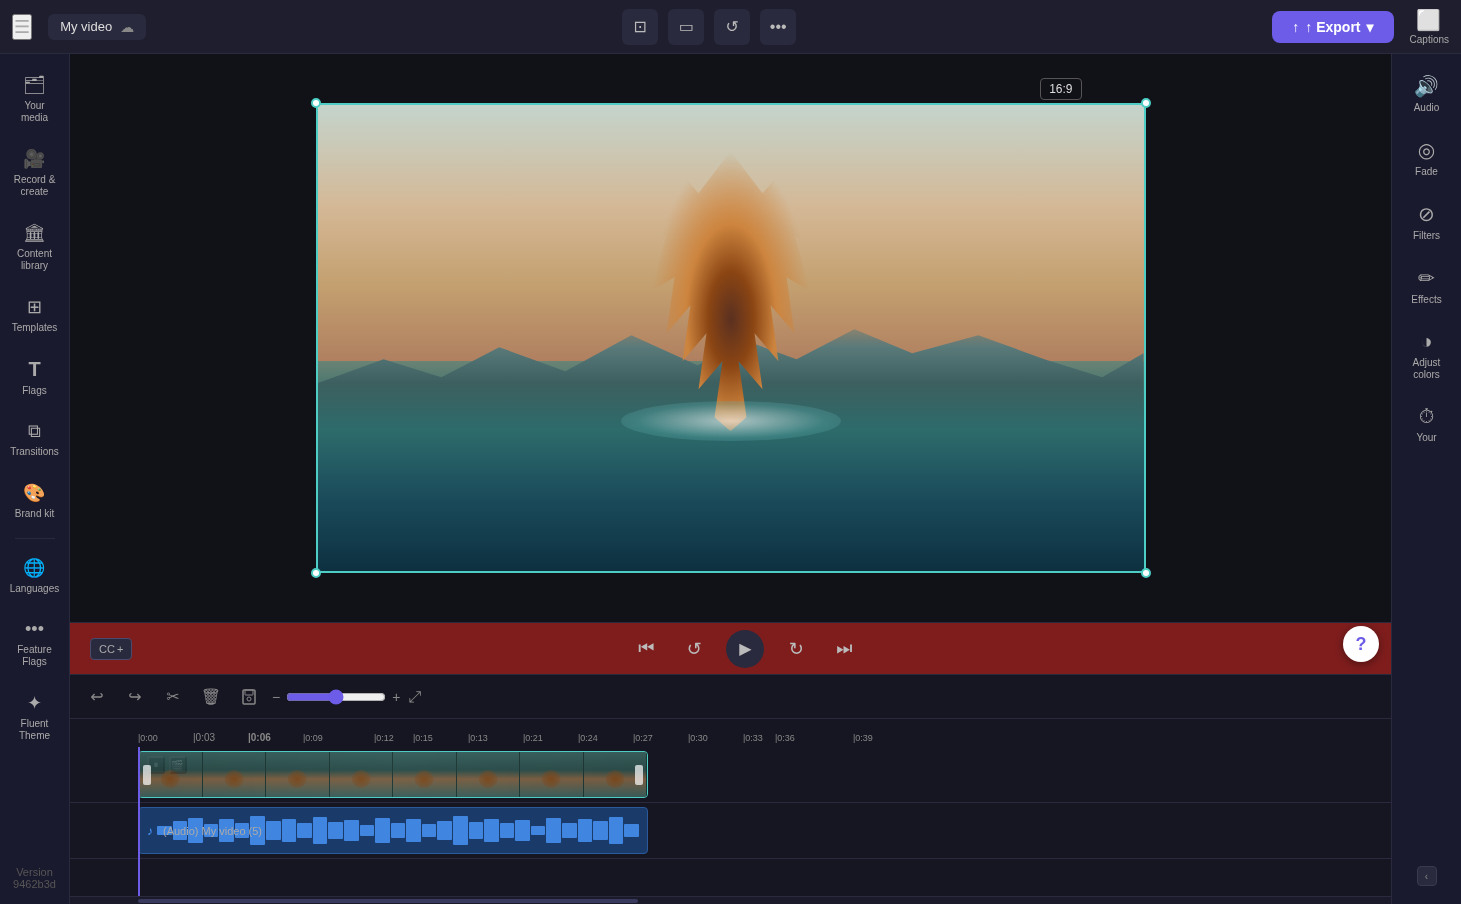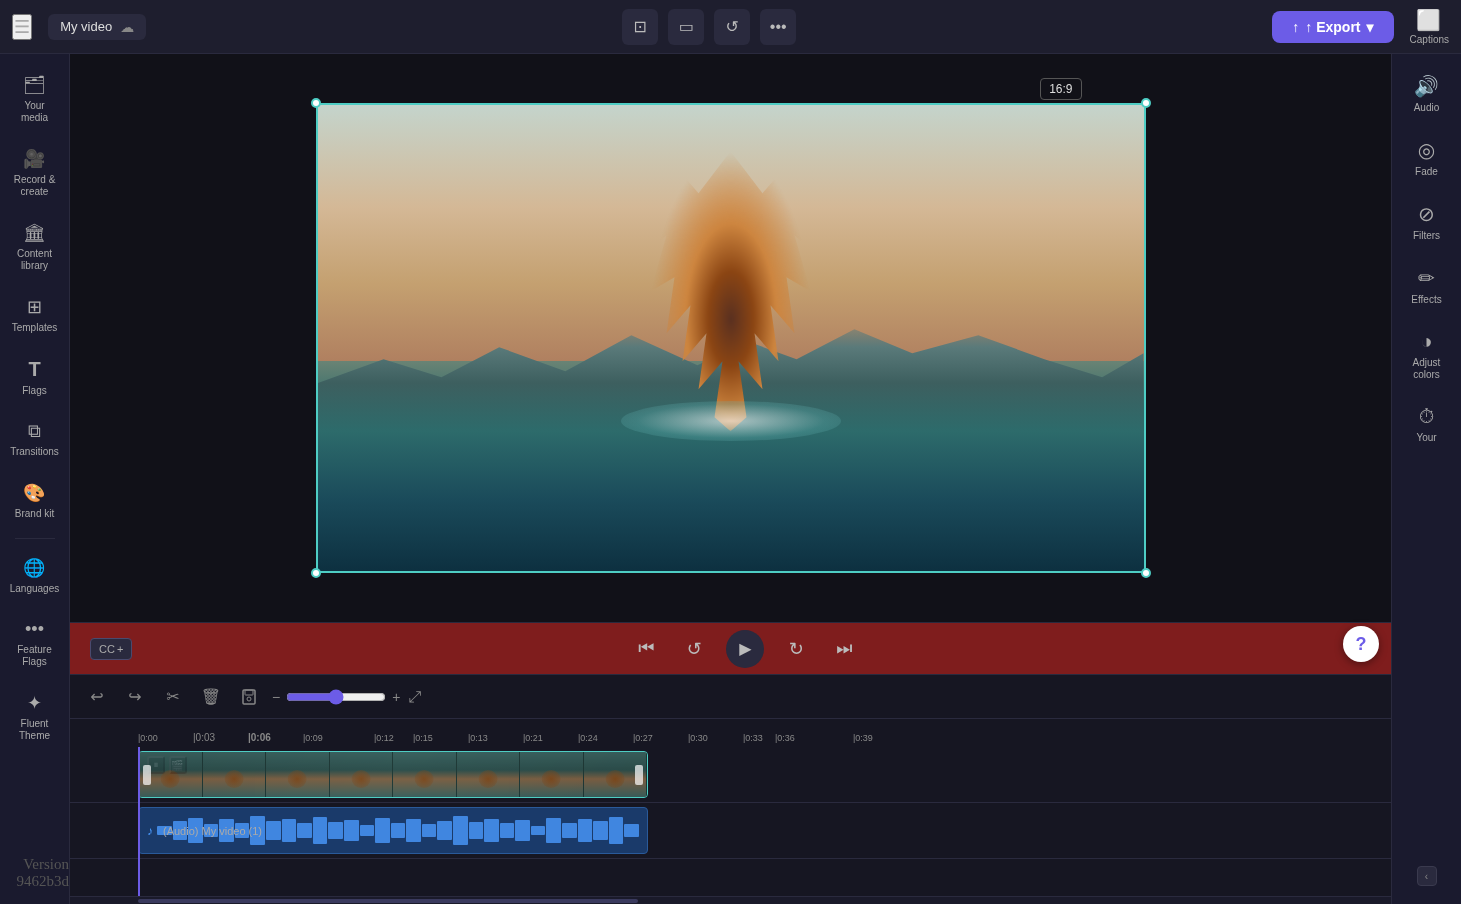--- a/index.html
+++ b/index.html
@@ -570,26 +570,25 @@
 
     .ruler-container {
       display: flex;
       align-items: flex-end;
       height: 28px;
       padding-left: 68px;
       overflow: hidden;
     }
 
     .version-label {
-      font-size: 15px;
+      font-size: 11px;
       color: #555;
-      text-align: right;
+      text-align: center;
       margin-top: auto;
       padding-bottom: 4px;
-      font-family: Liberation Serif, serif;
     }
   </style>
 </head>
 <body>
 
 <div class="top-bar">
   <button class="hamburger-icon">☰</button>
   <div class="project-name">
     <span>My video</span>
     <span class="cloud-icon">☁</span>
@@ -810,21 +809,21 @@
                 <div class="audio-bar" style="height:45%"></div>
                 <div class="audio-bar" style="height:65%"></div>
                 <div class="audio-bar" style="height:30%"></div>
                 <div class="audio-bar" style="height:80%"></div>
                 <div class="audio-bar" style="height:50%"></div>
                 <div class="audio-bar" style="height:70%"></div>
                 <div class="audio-bar" style="height:60%"></div>
                 <div class="audio-bar" style="height:85%"></div>
                 <div class="audio-bar" style="height:40%"></div>
               </div>
-              <span class="audio-label">(Audio) My video (1)</span>
+              <span class="audio-label">(Audio) My video (5)</span>
             </div>
           </div>
         </div>
       </div>
 
       <div class="timeline-scrollbar">
         <div class="scrollbar-thumb"></div>
       </div>
     </div>
   </div>

